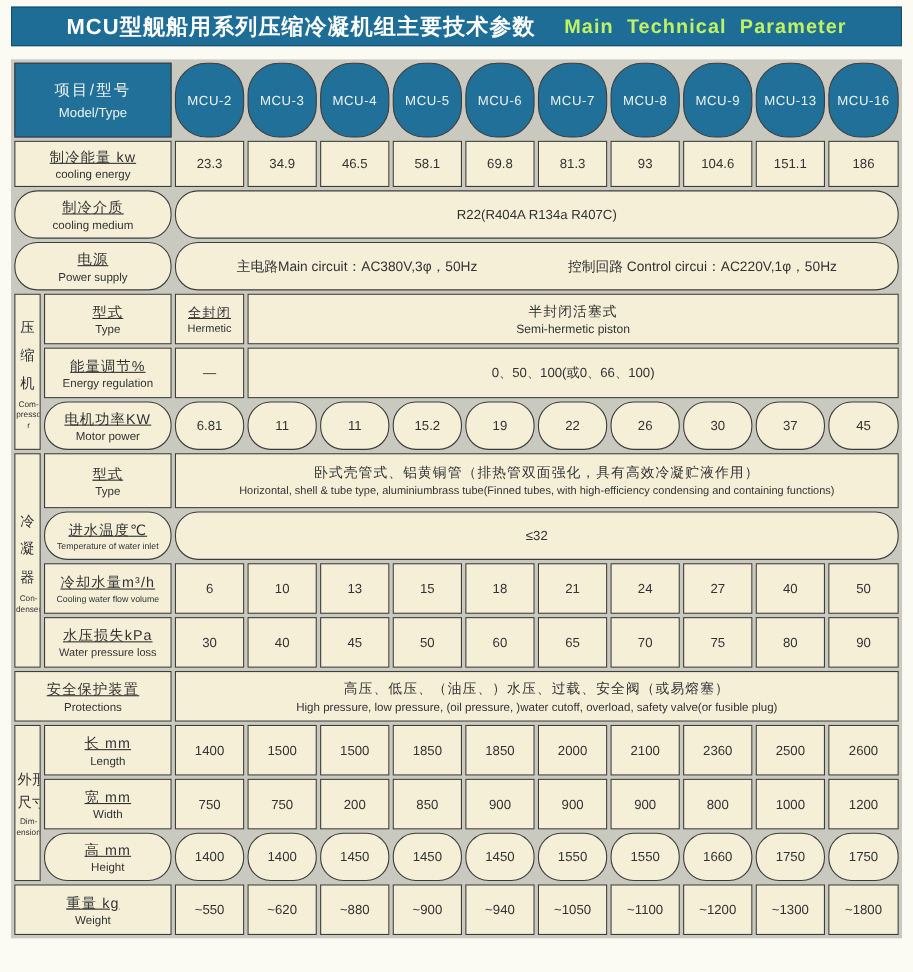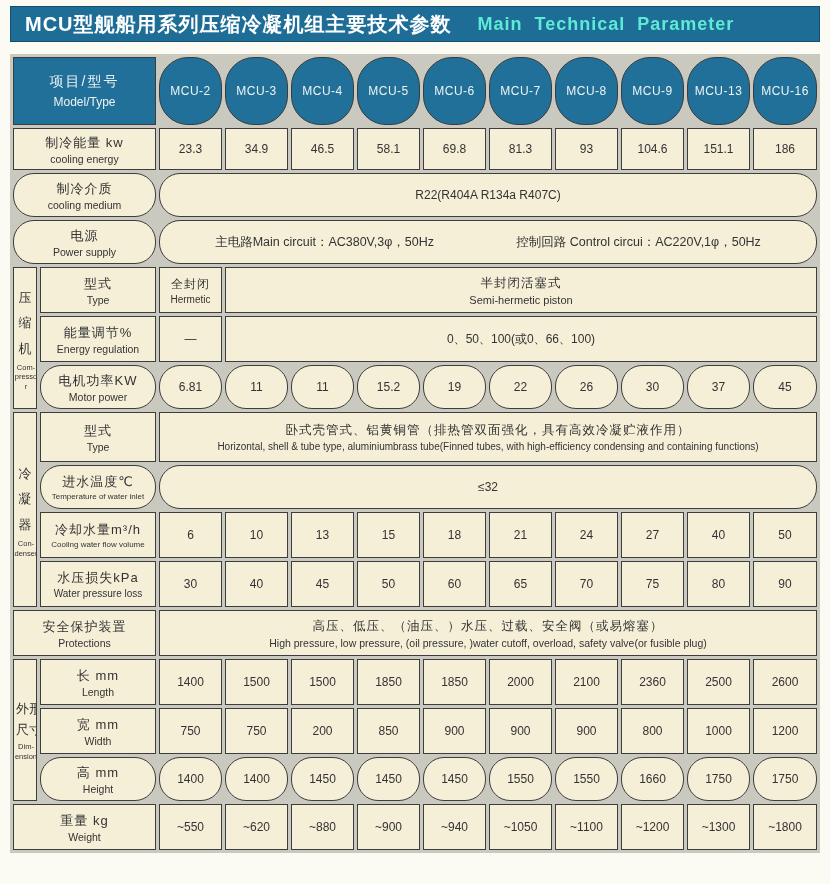--- a/index.html
+++ b/index.html
@@ -7,43 +7,43 @@
   body {
     background:#fbfaf3;
     font-family:"Liberation Sans","DejaVu Sans",sans-serif;
     color:#333;
   }
   .page { width:830px; height:884px; padding:6px 10px; }
 
   
   .title-bar {
     height:36px; background:#1e6d96; border:1px solid #14506e;
-    display:flex; align-items:center; padding:0 14px; margin-bottom:12px;
+    display:flex; align-items:center; padding:0 14px; margin-bottom:12px;justify-content:center;
   }
   .title-zh { color:#ffffff; font-size:20px; font-weight:bold; letter-spacing:1px; }
-  .title-en { color:#5eead4; font-size:18px; font-weight:bold; margin-left:26px; letter-spacing:1px; word-spacing:6px; }
+  .title-en { color:#bef264; font-size:18px; font-weight:bold; margin-left:26px; letter-spacing:1px; word-spacing:6px; }
 
   
   table.spec {
     width:810px; table-layout:fixed;
     border-collapse:separate; border-spacing:3px;
     background:#c9c9c0;
   }
   td {
     border:1px solid #3d3d3d; background:#f5efd8;
     text-align:center; vertical-align:middle;
     font-size:12px; color:#333; padding:1px 2px;
     overflow:hidden;
   }
   td.hdr { background:#20709a; color:#edf3f0; }
   .hdr-model { font-size:12px; letter-spacing:0.5px;border-radius:29px; }
   .hdr-zh { font-size:14px; display:block; letter-spacing:2px; }
   .hdr-en { font-size:12px; display:block; margin-top:4px; }
 
-  .lz { display:block; font-size:13px; letter-spacing:1px; }
+  .lz { display:block; font-size:13px; letter-spacing:1px;text-decoration:underline; }
   .le { display:block; font-size:10.5px; margin-top:1px; }
   .le.tiny { font-size:8px; }
   .val { font-size:12px; }
 
   
   tr.rh-head td { height:68px; }
   tr.rh-s  td { height:42px; }
   tr.rh-m  td { height:44px;border-radius:21px; }
   tr.rh-l  td { height:46px; }
   tr.rh-xl td { height:50px; }

